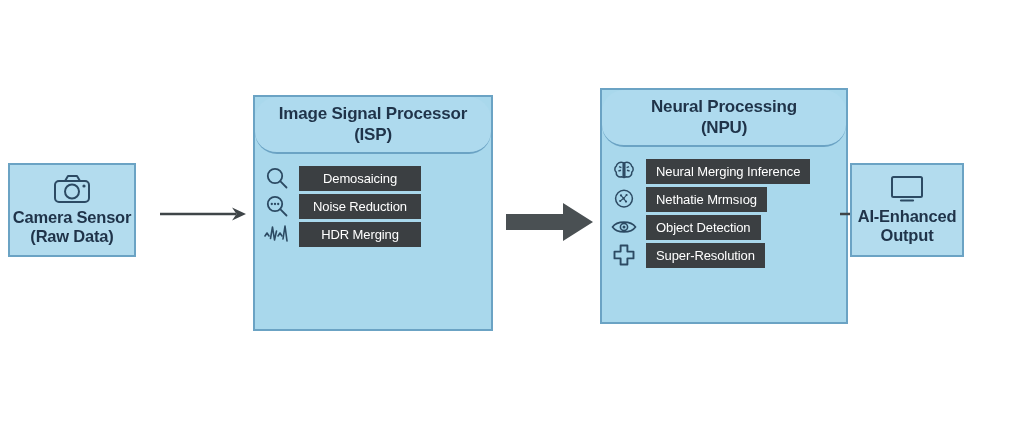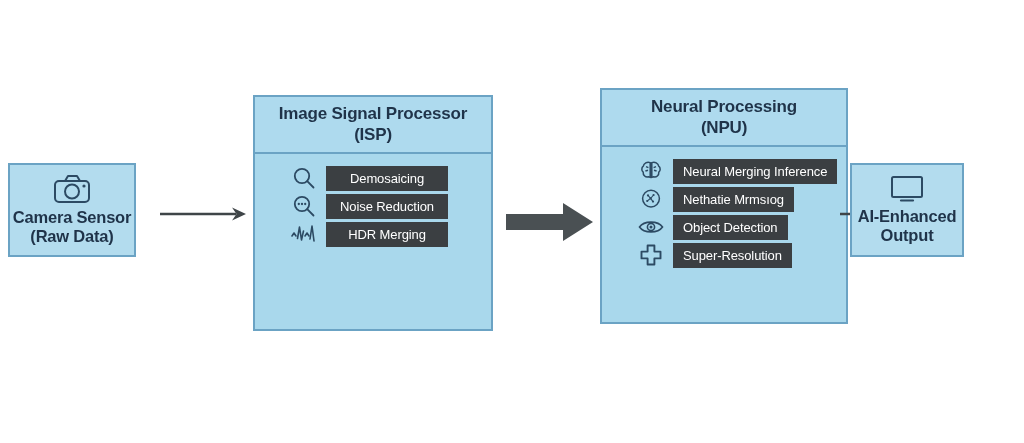--- a/index.html
+++ b/index.html
@@ -59,33 +59,33 @@
     background: #aedaee;
     display: flex;
     align-items: center;
     justify-content: center;
     text-align: center;
     color: #1f3349;
     font-size: 17px;
     font-weight: bold;
     line-height: 1.18;
     letter-spacing: -0.2px;
+    border-radius: 22px;
   }
   .panel-body {
     box-sizing: border-box;
     padding: 17px 0 0 0;
     display: flex;
     flex-direction: column;
     gap: 14px;
   }
   .feature-row {
     display: flex;
     align-items: center;
     height: 14px;
-    padding-left: 27px;
   }
   .feature-row .ficon {
     width: 44px;
     flex: 0 0 44px;
     display: flex;
     align-items: center;
     justify-content: center;
     line-height: 0;
   }
   .pill {

